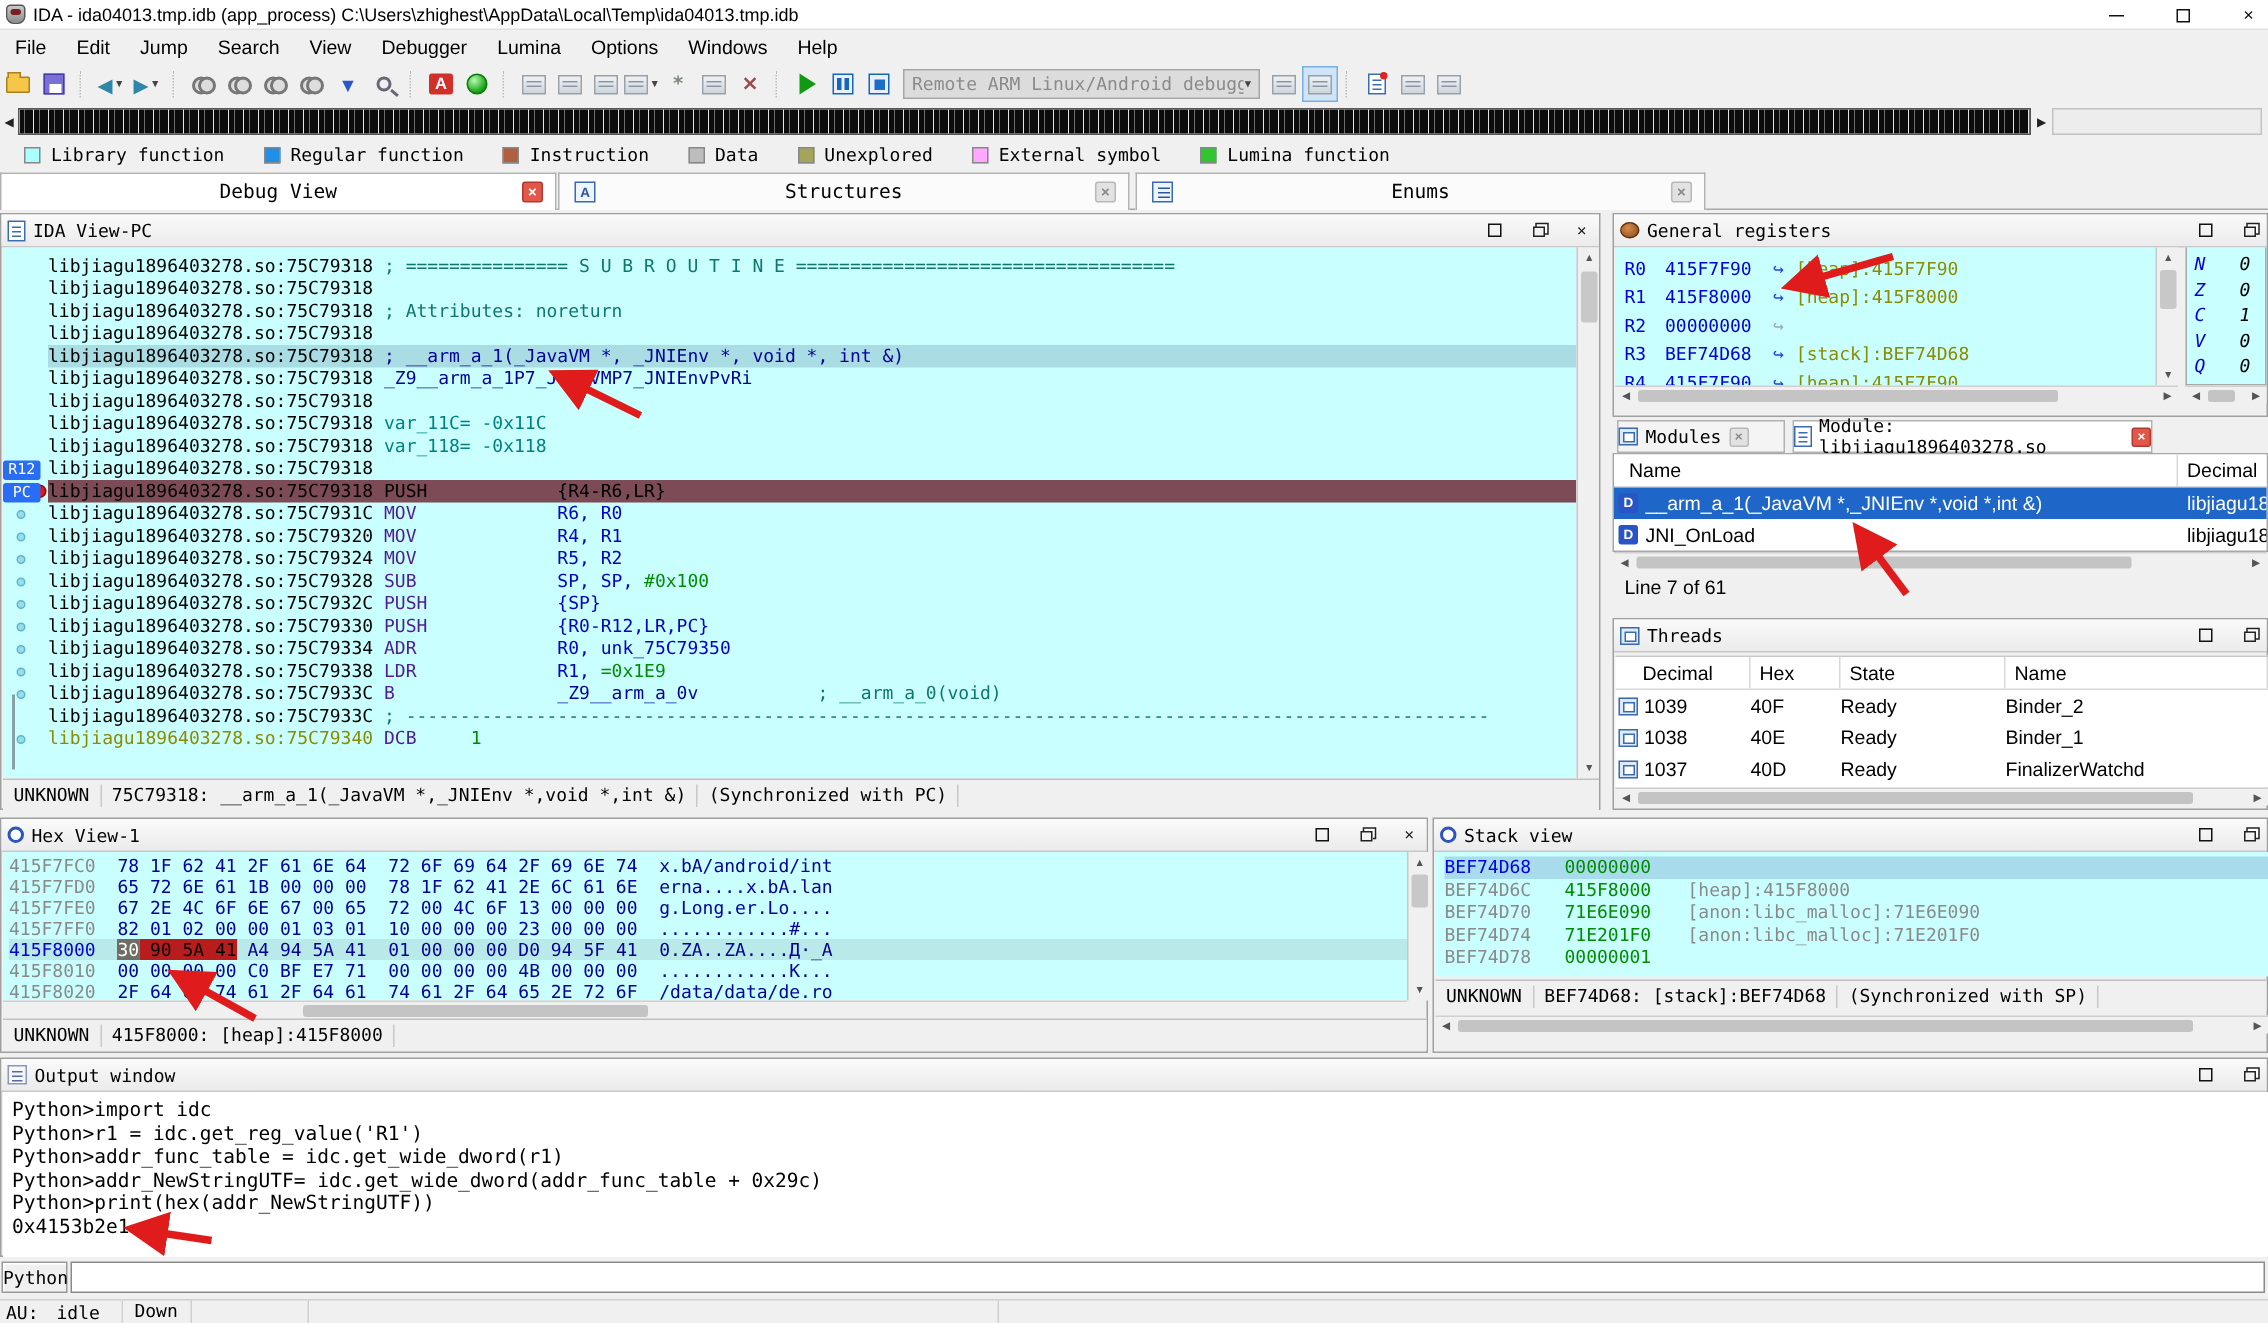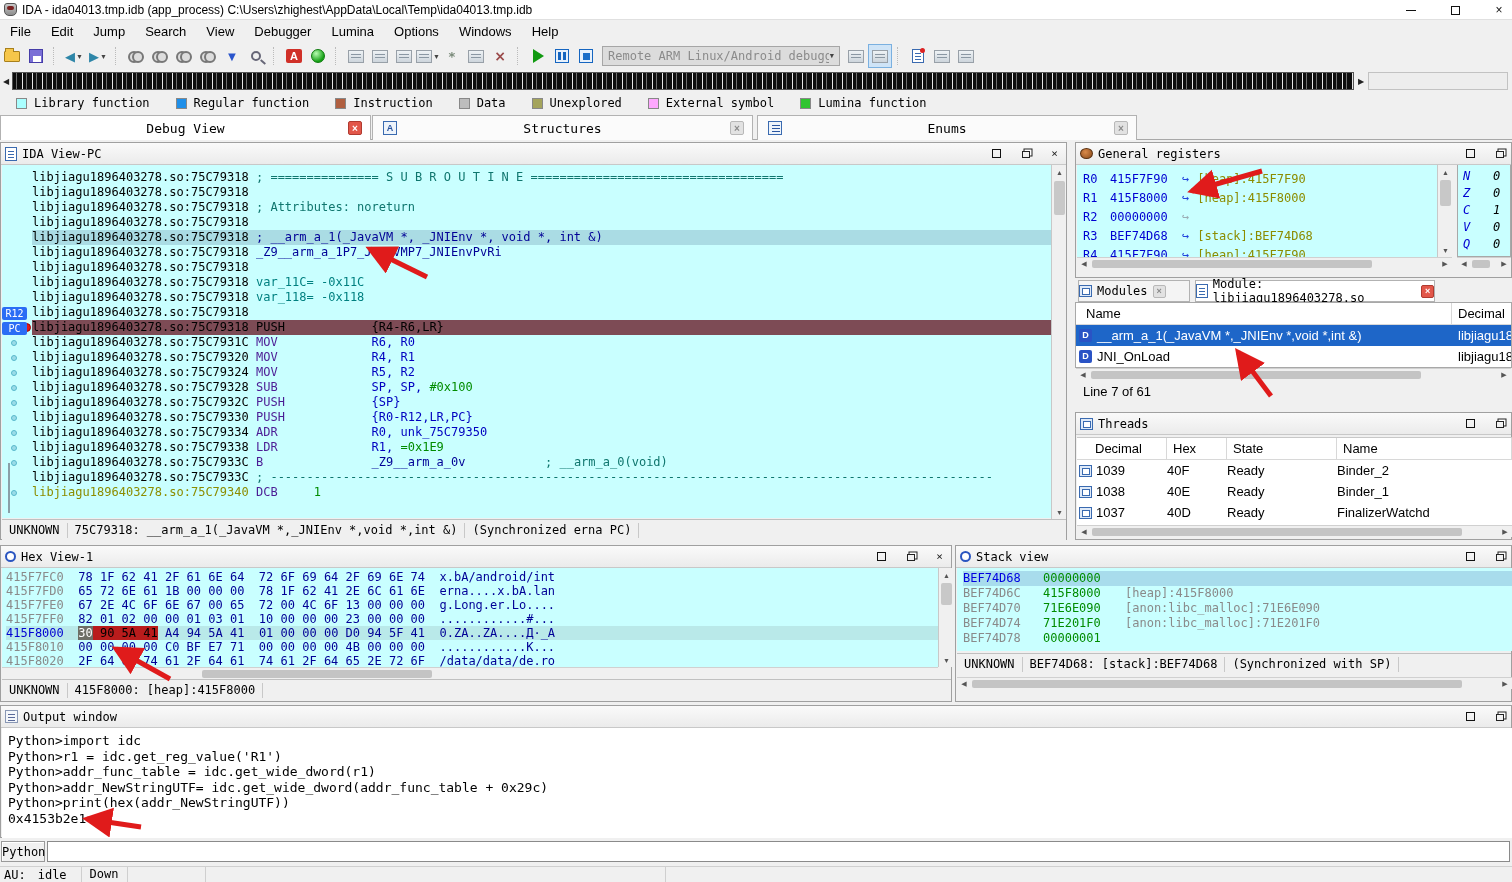--- a/index.html
+++ b/index.html
@@ -516,21 +516,21 @@
   <div class="pcbadge" style="left:1px;top:179px">PC</div>
   <div class="jline" style="left:7px;top:320px;width:2px;height:50px"></div>
   <div class="vscroll" style="left:1050px;top:22px;height:354px">
     <span class="vs-arrow" style="top:0">▲</span>
     <span class="vs-thumb" style="top:16px;height:34px"></span>
     <span class="vs-arrow" style="bottom:0">▼</span>
   </div>
   <div class="pstatus" style="top:376px;width:1064px">
     <span>UNKNOWN</span>
     <span>75C79318: __arm_a_1(_JavaVM *,_JNIEnv *,void *,int &amp;)</span>
-    <span>(Synchronized erna PC)</span>
+    <span>(Synchronized with PC)</span>
   </div>
 </div>
 
 <div class="abs panel" id="p-regs">
   <div class="ptitle">
     <span class="i-bug"></span>
     <span>General registers</span>
     <span class="pbtns">
       <span class="pb">
           <span class="ic-max"></span>

